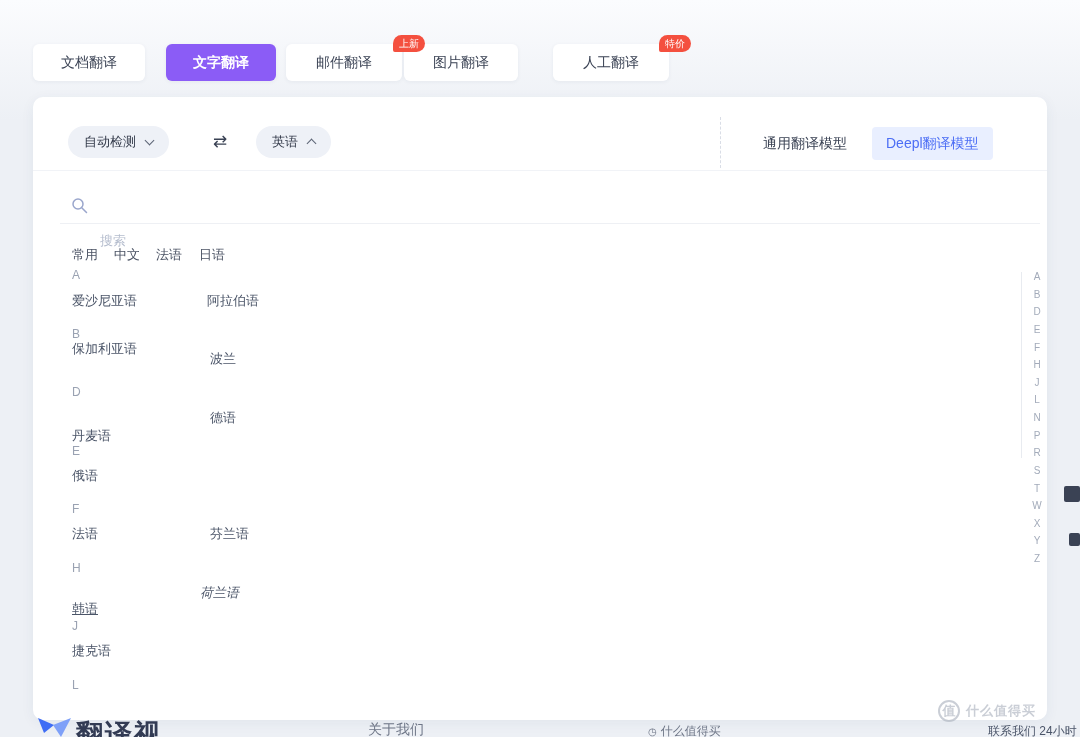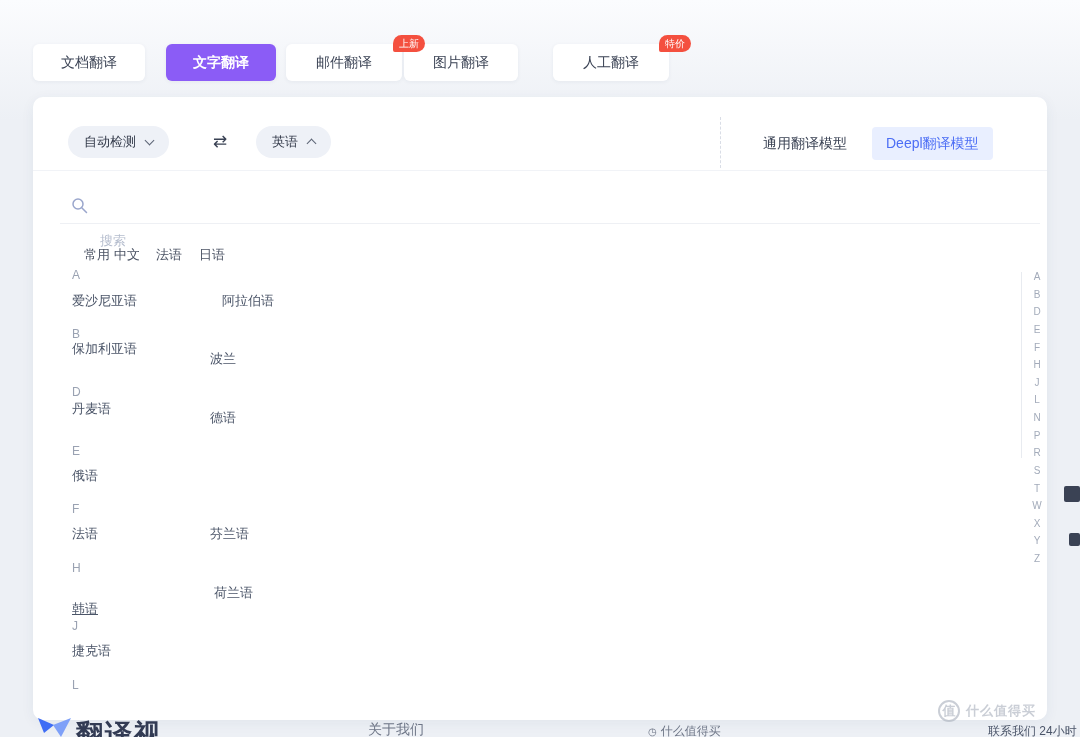--- a/index.html
+++ b/index.html
@@ -125,47 +125,47 @@
 </div>
 <div class="panel-top"></div>
 
 <svg class="search-icon" width="17" height="17">
   <circle cx="7" cy="7" r="5" stroke="#9aa6cc" fill="none" stroke-width="1.5"></circle>
   <line x1="11" y1="11" x2="15.5" y2="15.5" stroke="#9aa6cc" stroke-width="1.5" stroke-linecap="round"></line>
 </svg>
 <input class="search-input" placeholder="搜索" style="">
 <div class="hline"></div>
 
-<span class="qtab" style="left:72px;margin-left:12px;">常用</span>
+<span class="qtab" style="left:72px;">常用</span>
 <span class="qtab" style="left:114px;">中文</span>
 <span class="qtab" style="left:156px;">法语</span>
 <span class="qtab" style="left:199px;">日语</span>
 
 <div class="sec-letter" style="top:268px;">A</div>
 <span class="lang" style="left:72px;  top:292px;">爱沙尼亚语</span>
-<span class="lang" style="left:222px; top:292px;">阿拉伯语</span>
+<span class="lang" style="left:207px; top:292px;">阿拉伯语</span>
 
 <div class="sec-letter" style="top:327px;">B</div>
 <span class="lang" style="left:72px;  top:340px;">保加利亚语</span>
 <span class="lang" style="left:210px; top:350px;">波兰</span>
 
 <div class="sec-letter" style="top:385px;">D</div>
-<span class="lang" style="left:72px;  top:400px;">丹麦语</span>
+<span class="lang" style="left:72px;  top:427px;">丹麦语</span>
 <span class="lang" style="left:210px; top:409px;">德语</span>
 
 <div class="sec-letter" style="top:444px;">E</div>
 <span class="lang" style="left:72px;  top:467px;">俄语</span>
 
 <div class="sec-letter" style="top:502px;">F</div>
 <span class="lang" style="left:72px;  top:525px;">法语</span>
 <span class="lang" style="left:210px; top:525px;">芬兰语</span>
 
 <div class="sec-letter" style="top:561px;">H</div>
 <span class="lang" style="left:72px;  top:600px;text-decoration:underline;">韩语</span>
-<span class="lang" style="left:214px; top:584px;">荷兰语</span>
+<span class="lang" style="left:200px; top:584px;font-style:italic;">荷兰语</span>
 
 <div class="sec-letter" style="top:619px;">J</div>
 <span class="lang" style="left:72px;  top:642px;">捷克语</span>
 
 <div class="sec-letter" style="top:678px;">L</div>
 
 <div class="index-line"></div>
 <div class="index">
   <span>A</span>
   <span>B</span>

